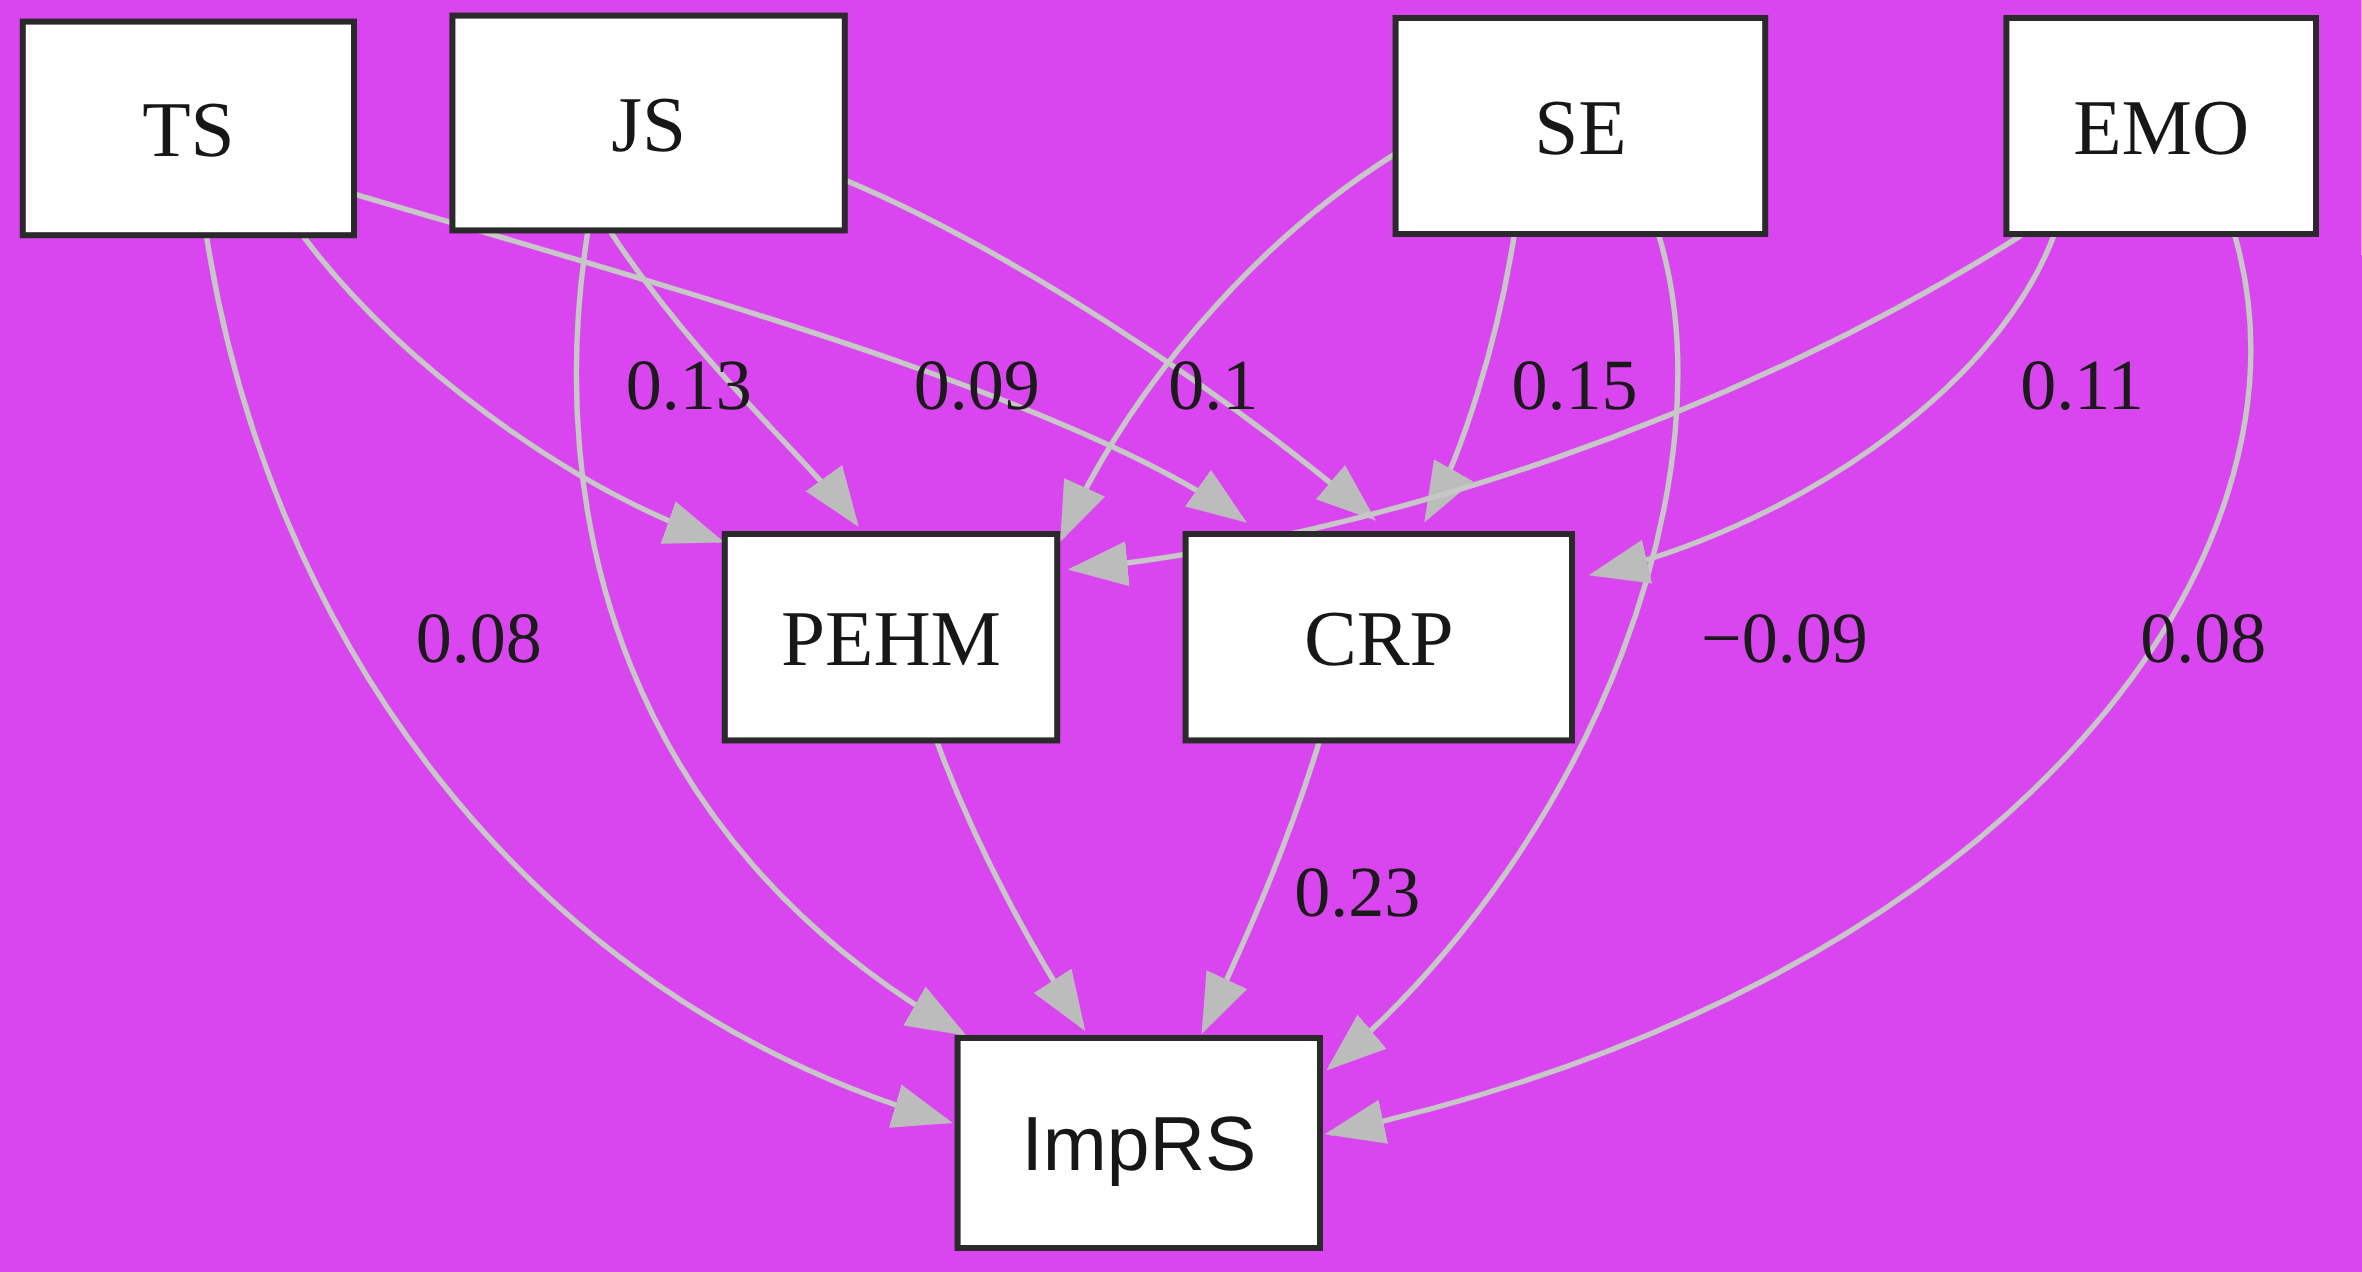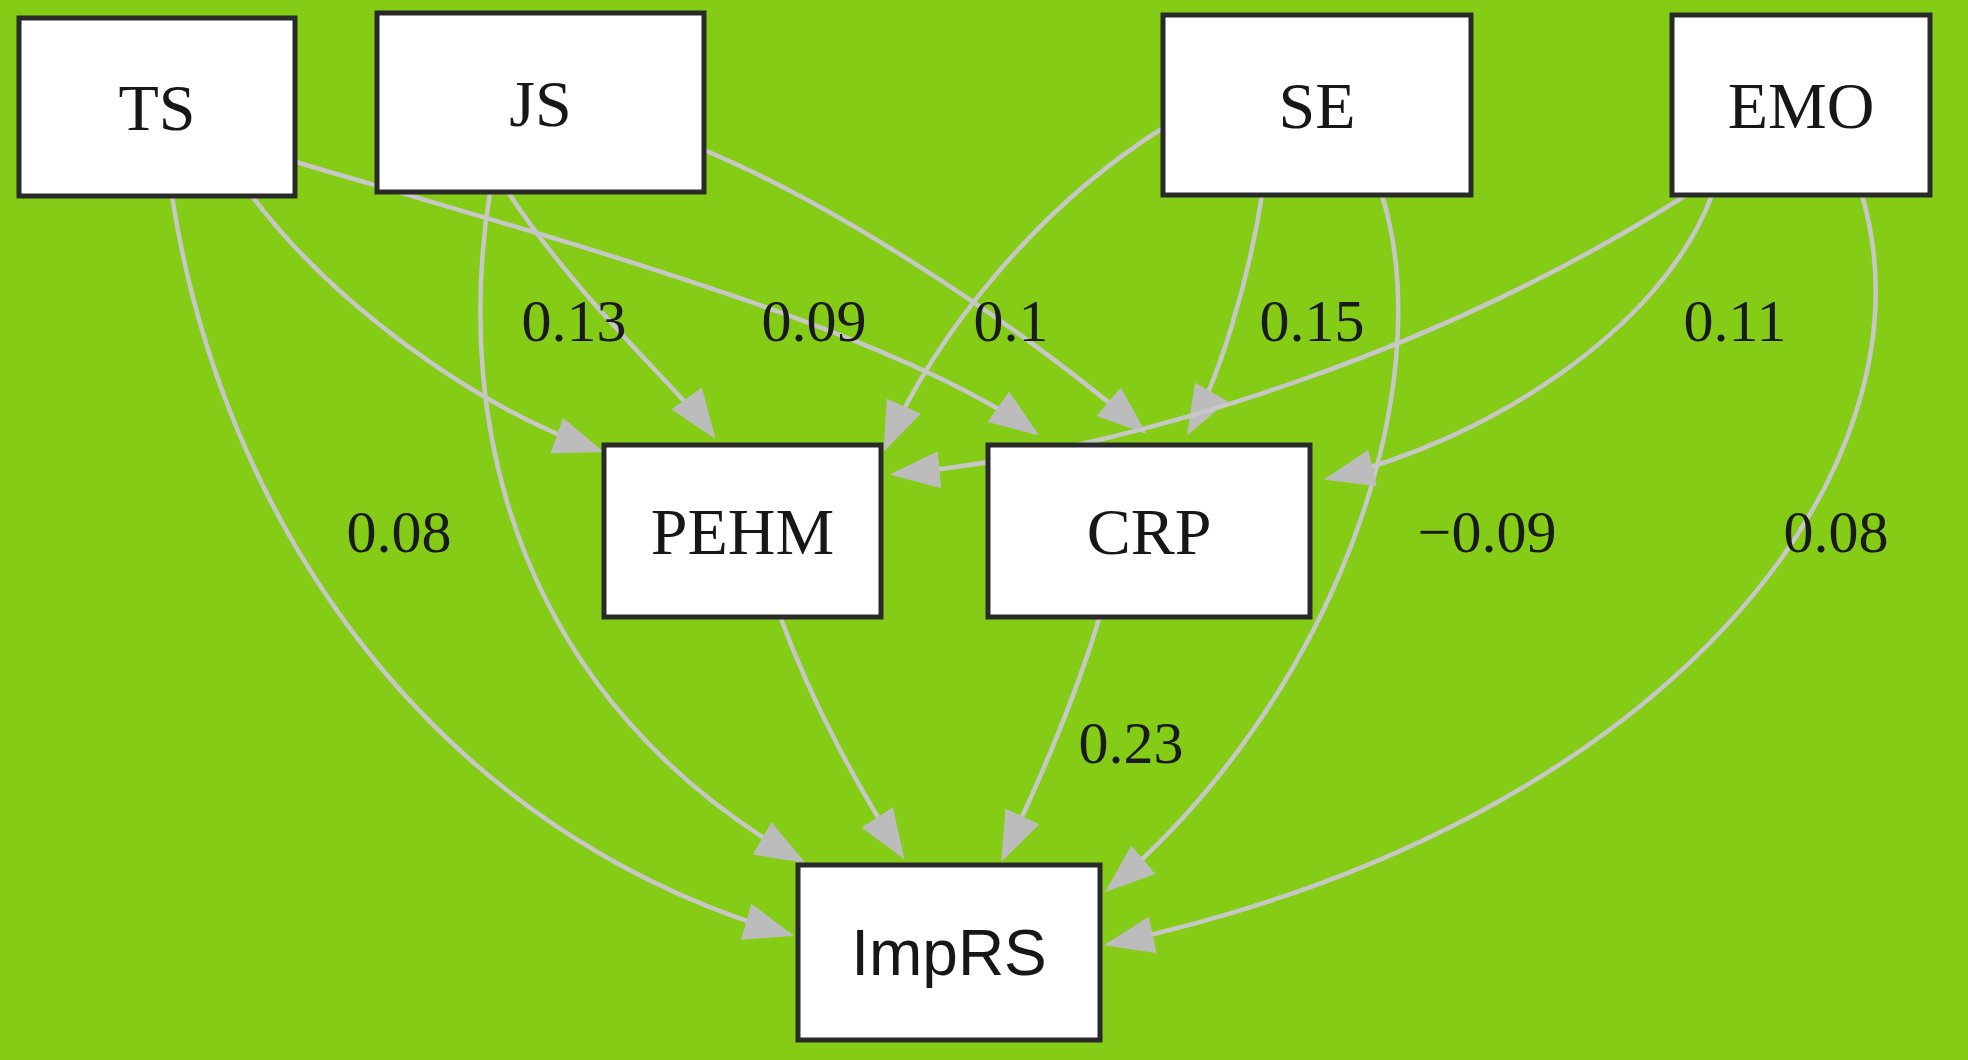--- a/index.html
+++ b/index.html
@@ -1,16 +1,16 @@
 <!DOCTYPE html>
 <html><head>
 <meta charset="utf-8">
 <style>
   html,body{margin:0;padding:0;background:#ffffff;}
-  #stage{position:relative;width:1968px;height:1060px;background:#84cc16;overflow:hidden;}
+  #stage{position:relative;width:1968px;height:1060px;background:#d946ef;overflow:hidden;}
   svg{display:block;}
   .node-box{fill:#ffffff;stroke:#2a2a2a;stroke-width:5;}
   .node-label-serif{font-family:"Liberation Serif","DejaVu Serif",serif;font-size:66px;fill:#171717;}
   .node-label-sans{font-family:"Liberation Sans","DejaVu Sans",sans-serif;font-size:64px;fill:#171717;}
   .edge-path{fill:none;stroke:#c7c7c7;stroke-width:4.5;stroke-linecap:round;}
   .edge-label{font-family:"Liberation Serif","DejaVu Serif",serif;font-size:60px;fill:#1a1a1a;}
 </style>
 </head>
 <body>
 

